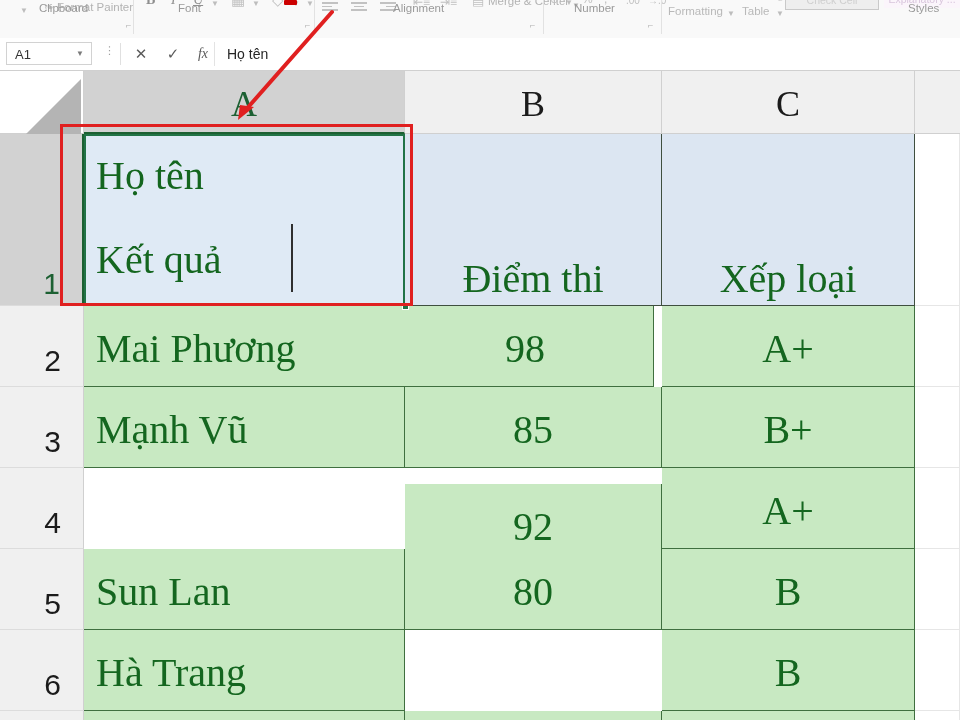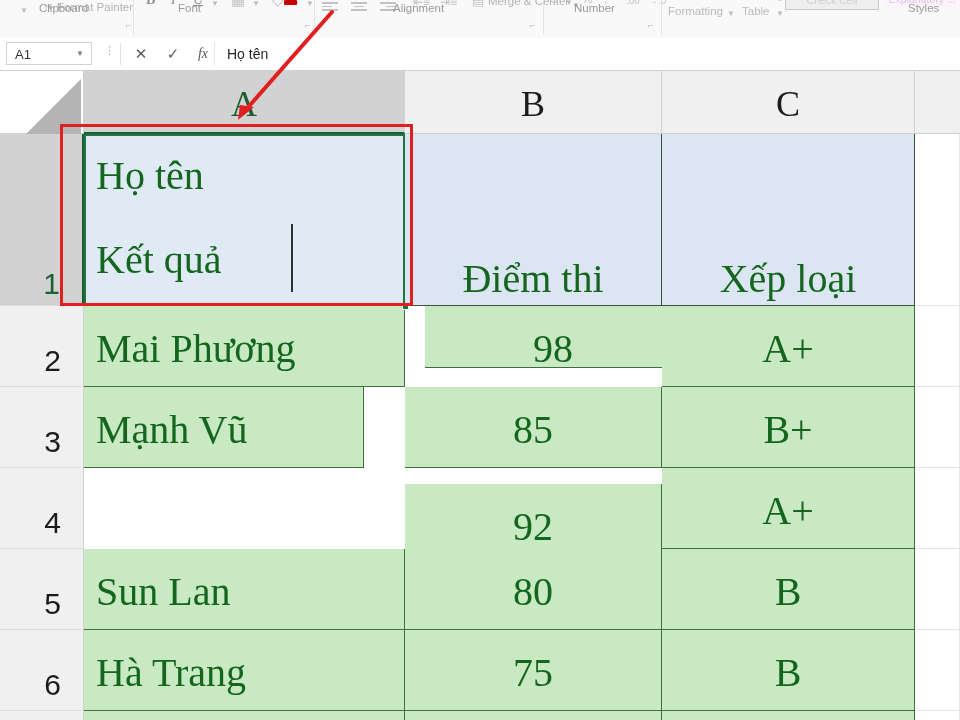--- a/index.html
+++ b/index.html
@@ -433,40 +433,39 @@
       </div>
     <div class="rowhead" style="top:640px; height:30px;">
         <span></span>
       </div>
 
     <div class="cell header-cell" style="left:662px; top:63px; width:253px; height:172px; line-height:290px;">Xếp loại</div>
     <div class="cell header-cell" style="left:405px; top:63px; width:257px; height:172px; line-height:290px;">Điểm thi</div>
     <div class="cell empty-cell" style="left:915px; top:63px; width:45px; height:172px;"></div>
 
     <div class="cell data-cell align-left" style="left:84px;  top:235px; width:321px; height:81px; line-height:85px;">Mai Phương</div>
-    <div class="cell data-cell align-center" style="left:425px; top:235px; width:257px; height:62px; line-height:85px;">98</div>
+    <div class="cell data-cell align-center" style="left:397px; top:235px; width:257px; height:81px; line-height:85px;">98</div>
     <div class="cell data-cell align-center" style="left:662px; top:235px; width:253px; height:81px; line-height:85px;">A+</div>
     <div class="cell empty-cell" style="left:915px; top:235px; width:45px;  height:81px;"></div>
 
-    <div class="cell data-cell align-left" style="left:84px;  top:316px; width:280px; height:81px; line-height:85px;">Mạnh Vũ</div>
+    <div class="cell data-cell align-left" style="left:84px;  top:316px; width:321px; height:81px; line-height:85px;">Mạnh Vũ</div>
     <div class="cell data-cell align-center" style="left:405px; top:316px; width:257px; height:81px; line-height:85px;">85</div>
     <div class="cell data-cell align-center" style="left:662px; top:316px; width:253px; height:81px; line-height:85px;">B+</div>
     <div class="cell empty-cell" style="left:915px; top:316px; width:45px;  height:81px;"></div>
 
     <div class="cell data-cell align-center" style="left:405px; top:413px; width:257px; height:81px; line-height:85px;">92</div>
     <div class="cell data-cell align-center" style="left:662px; top:397px; width:253px; height:81px; line-height:85px;">A+</div>
     <div class="cell empty-cell" style="left:915px; top:397px; width:45px;  height:81px;"></div>
 
     <div class="cell data-cell align-left" style="left:84px;  top:478px; width:321px; height:81px; line-height:85px;">Sun Lan</div>
     <div class="cell data-cell align-center" style="left:405px; top:478px; width:257px; height:81px; line-height:85px;">80</div>
     <div class="cell data-cell align-center" style="left:662px; top:478px; width:253px; height:81px; line-height:85px;">B</div>
     <div class="cell empty-cell" style="left:915px; top:478px; width:45px;  height:81px;"></div>
 
     <div class="cell data-cell align-left" style="left:84px;  top:559px; width:321px; height:81px; line-height:85px;">Hà Trang</div>
-    <div class="cell data-cell align-center" style="left:405px; top:559px; width:257px; height:81px; line-height:85px;">75</div>
     <div class="cell data-cell align-center" style="left:662px; top:559px; width:253px; height:81px; line-height:85px;">B</div>
     <div class="cell empty-cell" style="left:915px; top:559px; width:45px;  height:81px;"></div>
 
     <div class="cell data-cell" style="left:84px;  top:640px; width:321px; height:30px;"></div>
     <div class="cell data-cell" style="left:405px; top:640px; width:257px; height:30px;"></div>
     <div class="cell data-cell" style="left:662px; top:640px; width:253px; height:30px;"></div>
     <div class="cell empty-cell" style="left:915px; top:640px; width:45px; height:30px;"></div>
 
     <div class="editing-cell" style="left:84px; top:63px; width:321px; height:172px;">
       <div class="edit-line" style="top:20px;">Họ tên</div>

